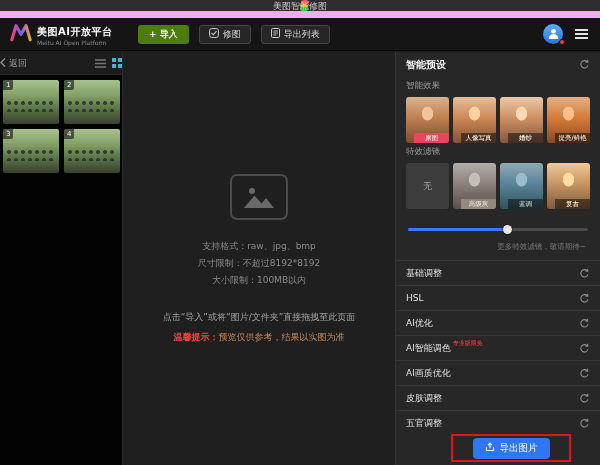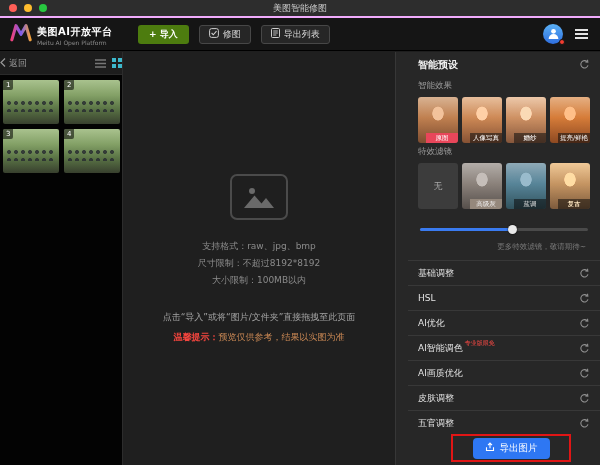--- a/index.html
+++ b/index.html
@@ -1,20 +1,20 @@
 <!DOCTYPE html>
 <html><head>
 <meta charset="utf-8">
 <style>
   * { margin:0; padding:0; box-sizing:border-box; }
   body { background:#444; font-family:"DejaVu Sans", sans-serif; }
   .app { position:relative; width:600px; height:465px; background:#1e1e1e; overflow:hidden; margin:0 auto; }
 
   
-  .titlebar { height:18px; background:#2d2d2d; border-bottom:2px solid #f0abfc; display:flex; align-items:center; position:relative; }
+  .titlebar { height:18px; background:#2d2d2d; border-bottom:7px solid #f0abfc; display:flex; align-items:center; position:relative;flex-direction:column; }
   .light { width:8px; height:8px; border-radius:50%; margin-left:7px; }
   .light.red { background:#ff5f57; margin-left:9px; }
   .light.yellow { background:#febc2e; }
   .light.green { background:#28c840; }
   .win-title { position:absolute; left:0; right:0; text-align:center; font-size:9px; color:#c9c9c9; pointer-events:none; }
 
   
   .header { height:33px; background:#151515; border-bottom:1px solid #000; display:flex; align-items:center; padding:0 10px; gap:10px; }
   .logo { display:flex; align-items:flex-end; gap:5px; width:118px; flex:none; }
   .logo-text div:first-child { font-size:10px; font-weight:bold; color:#fff; letter-spacing:.5px; }
@@ -51,21 +51,21 @@
   .vdiv { width:1px; height:10px; background:#4c4c4c; }
   .dropzone { position:absolute; top:122px; left:0; right:0; text-align:center; cursor:pointer; }
   .dz-icon { width:58px; height:46px; margin:0 auto 18px; border:2px solid #4b4b4b; border-radius:7px; display:flex; align-items:center; justify-content:center; }
   .dz-line { font-size:9px; color:#8b8b8b; line-height:17px; }
   .dz-hint { margin-top:22px; font-size:9px; color:#a2a2a2; }
   .dz-warn { margin-top:7px; font-size:9px; }
   .warn-prefix { color:#f4453e; font-weight:bold; }
   .warn-text { color:#cd8a55; }
 
   
-  .rightpanel { width:205px; flex:none; background:#272727; border-left:1px solid #373737; position:relative;padding-left:12px; }
+  .rightpanel { width:205px; flex:none; background:#272727; border-left:1px solid #373737; position:relative; }
   .rp-header { height:25px; display:flex; align-items:center; justify-content:space-between; padding:0 10px; }
   .rp-title { font-size:10px; font-weight:bold; color:#f0f0f0; }
   .icon-btn { cursor:pointer; display:flex; align-items:center; }
   .rp-sublabel { font-size:8.5px; color:#9a9a9a; padding:3px 10px 5px; }
   .thumb-row { display:flex; gap:4px; padding:0 10px; }
   .fx-thumb { width:43px; height:46px; border-radius:3px; position:relative; overflow:hidden; cursor:pointer; background:#3c3c3c; }
   .portrait { background:radial-gradient(ellipse 9px 11px at 50% 36%, #f2c29b 0 60%, rgba(242,194,155,0) 66%),
               linear-gradient(180deg,#d8b292 0%,#c08050 45%,#7d4c30 100%); }
   .ef-2 { filter:brightness(1.07); }
   .ef-3 { filter:brightness(1.12) saturate(.85); }

